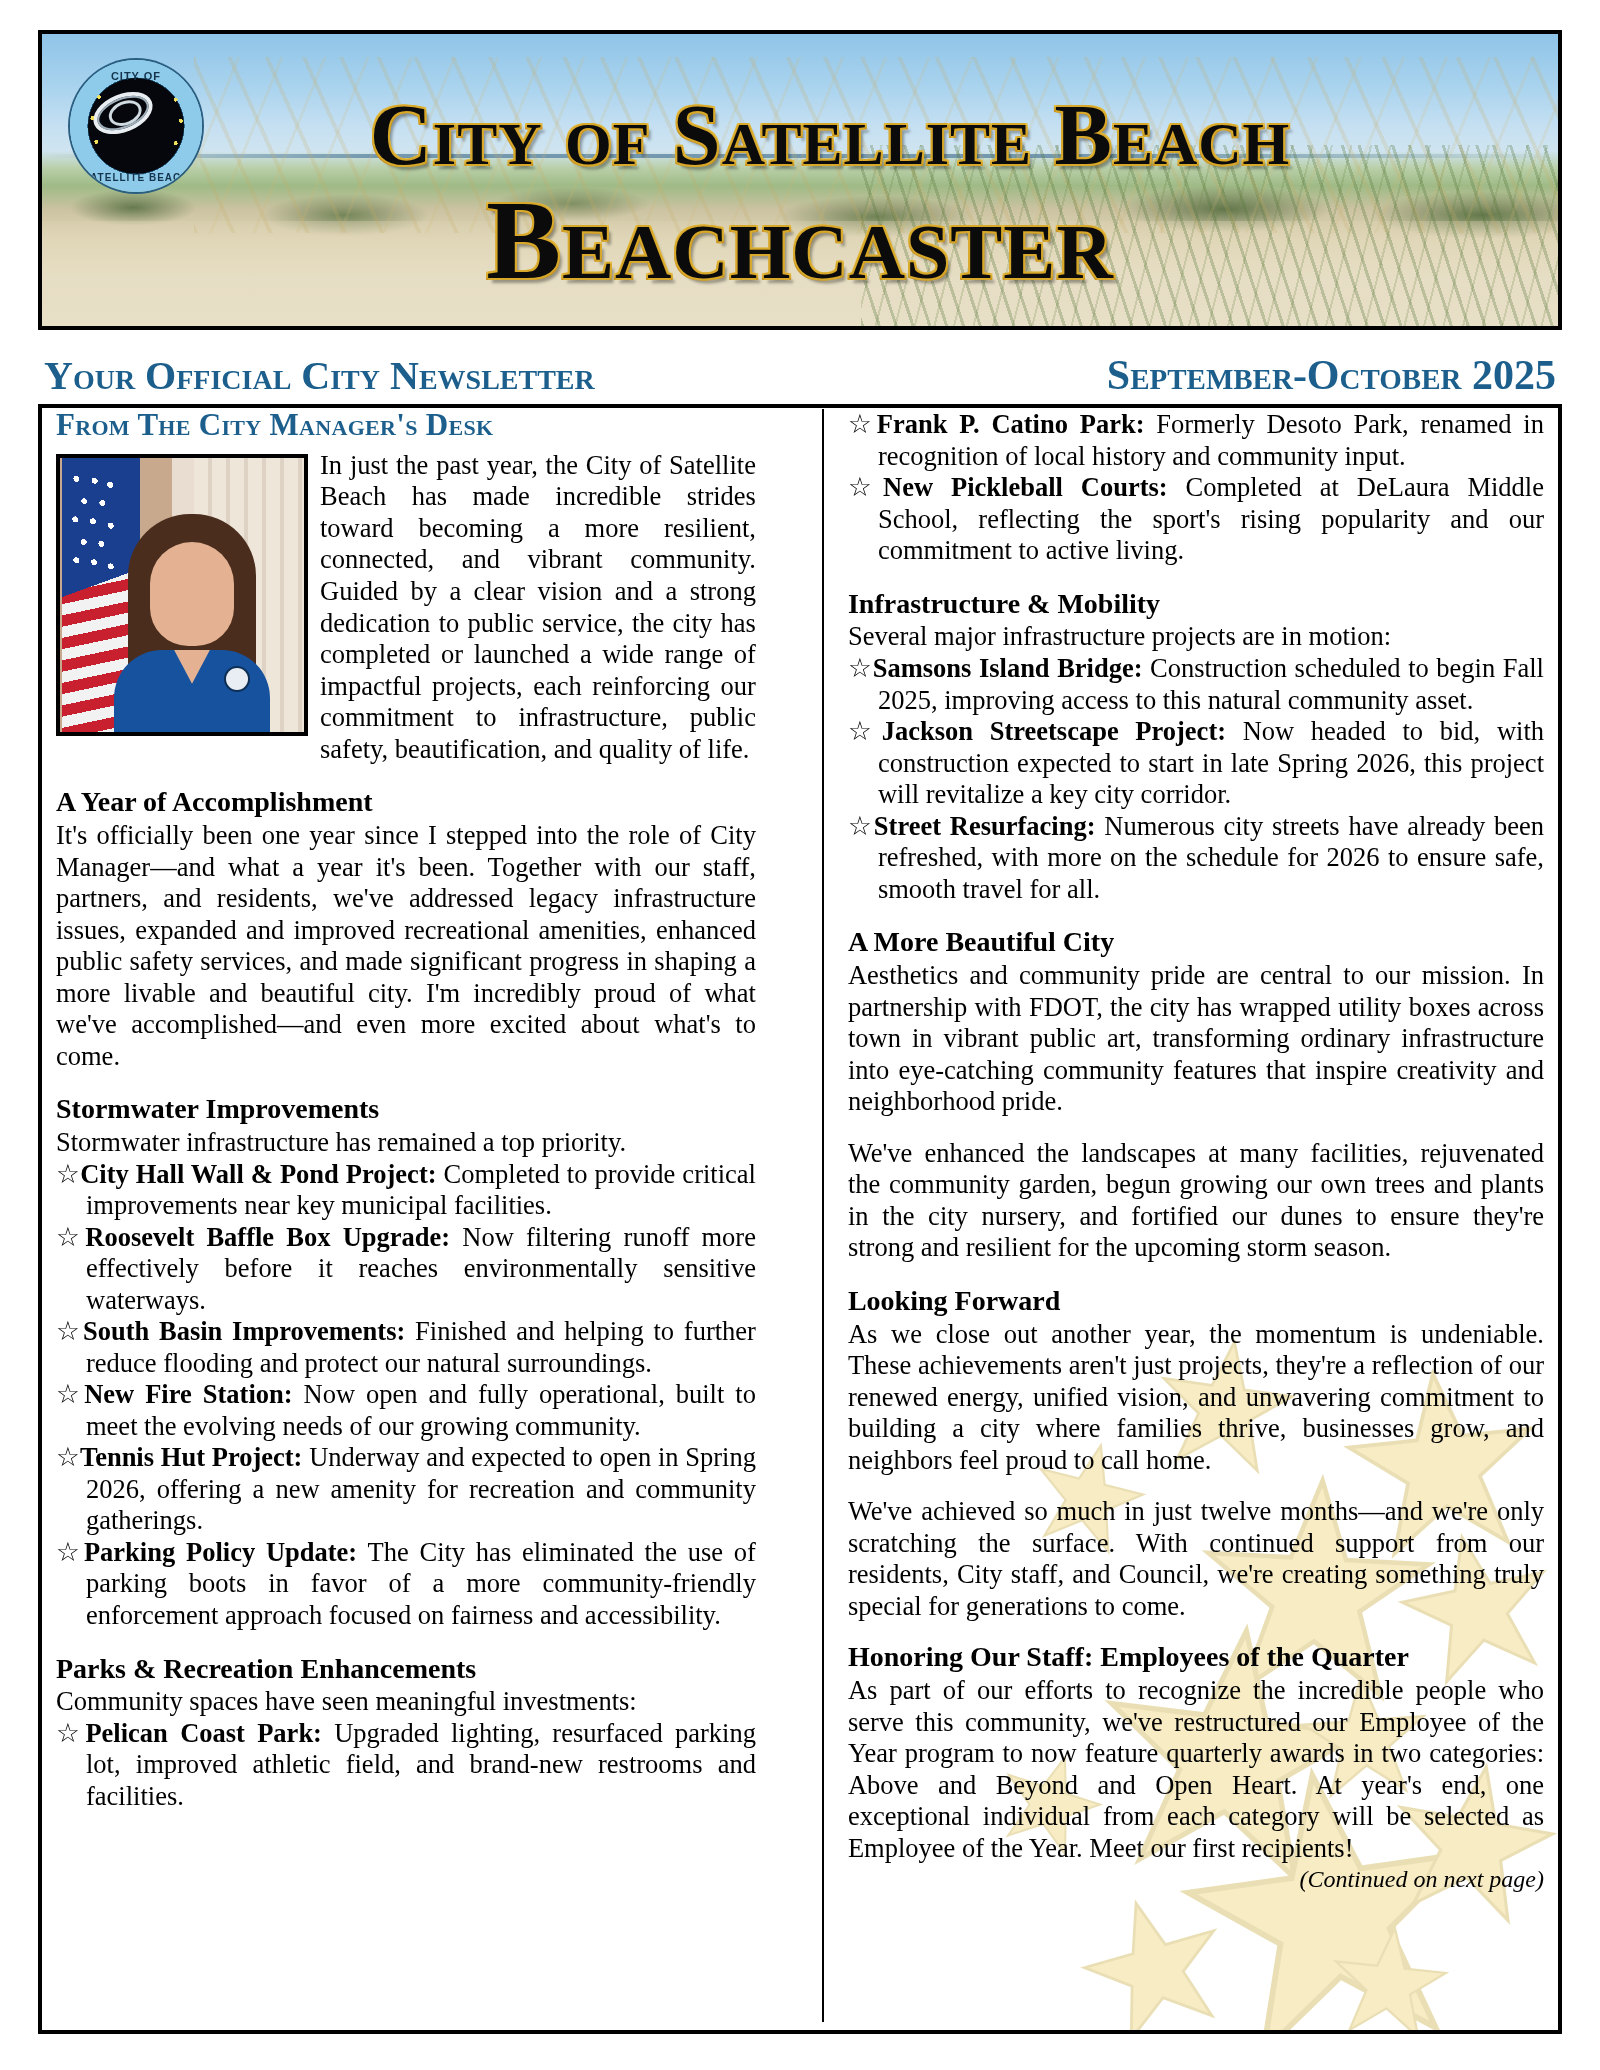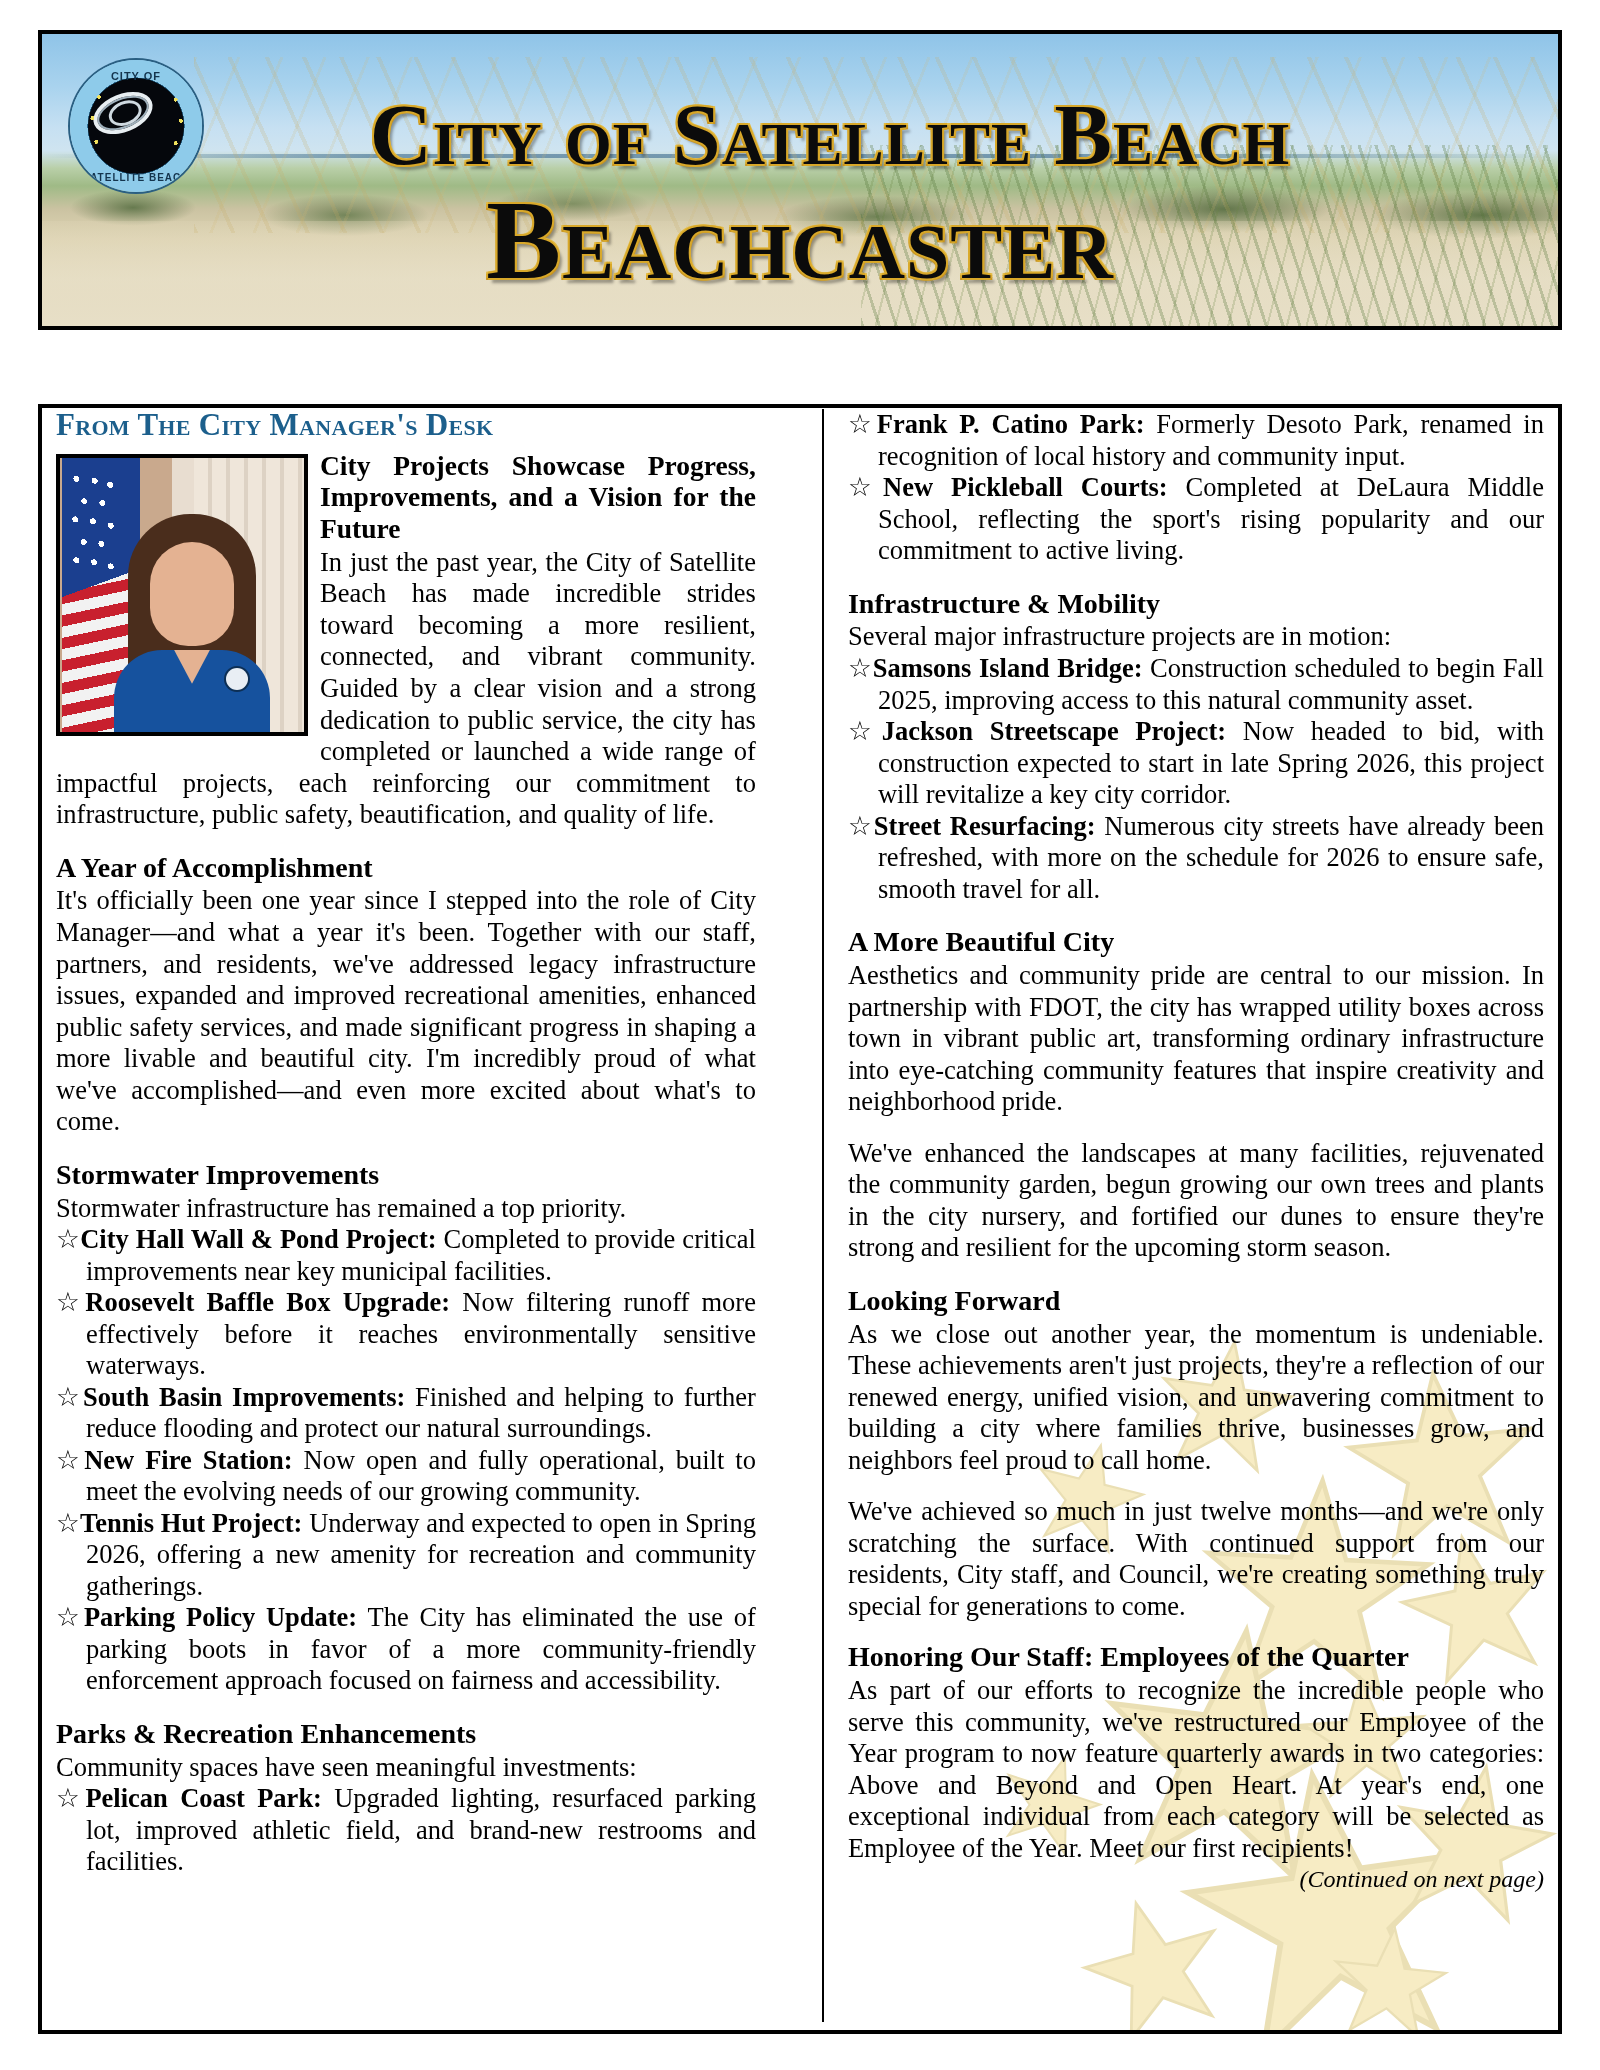--- a/index.html
+++ b/index.html
@@ -243,20 +243,24 @@
       <div class="seal-sat"></div>
       <div class="seal-dots"></div>
       <div class="seal-txt-top">CITY OF</div>
       <div class="seal-txt-bot">SATELLITE BEACH</div>
     </div>
 
     <div class="mh-title1">City of Satellite Beach</div>
     <div class="mh-title2">Beachcaster</div>
   </div>
 
+  <div class="subbar">
+    <div class="left">Your Official City Newsletter</div>
+    <div class="right">September-October 2025</div>
+  </div>
 
   <div class="bodybox">
 
     <svg class="watermark" viewBox="0 0 700 740" xmlns="http://www.w3.org/2000/svg">
       <defs>
         <g id="wstar">
           <polygon points="50,2 62,36 98,36 69,58 80,94 50,72 20,94 31,58 2,36 38,36"></polygon>
         </g>
       </defs>
       <g fill="#f7ecc4" stroke="#eadfb4" stroke-width="2">
@@ -291,21 +295,20 @@
             <div class="ph-face"></div>
             <div class="ph-eye-l"></div>
             <div class="ph-eye-r"></div>
             <div class="ph-smile"></div>
             <div class="ph-shirt">
               <div class="ph-logo"></div>
             </div>
           </div>
         </div>
 
-        <div class="hl">City Projects Showcase Progress, Improvements, and a Vision for the Future</div>
         <p class="body lead-first">In just the past year, the City of Satellite Beach has made incredible strides toward becoming a more resilient, connected, and vibrant community. Guided by a clear vision and a strong dedication to public service, the city has completed or launched a wide range of impactful projects, each reinforcing our commitment to infrastructure, public safety, beautification, and quality of life.</p>
 
         <h3 class="sec">A Year of Accomplishment</h3>
         <p class="body">It's officially been one year since I stepped into the role of City Manager—and what a year it's been. Together with our staff, partners, and residents, we've addressed legacy infrastructure issues, expanded and improved recreational amenities, enhanced public safety services, and made significant progress in shaping a more livable and beautiful city. I'm incredibly proud of what we've accomplished—and even more excited about what's to come.</p>
 
         <h3 class="sec">Stormwater Improvements</h3>
         <p class="body">Stormwater infrastructure has remained a top priority.</p>
         <ul class="stars">
           <li><span class="st">☆</span><b>City Hall Wall &amp; Pond Project:</b><span> Completed to provide critical improvements near key municipal facilities.</span></li>
           <li><span class="st">☆</span><b>Roosevelt Baffle Box Upgrade:</b><span> Now filtering runoff more effectively before it reaches environmentally sensitive waterways.</span></li>

